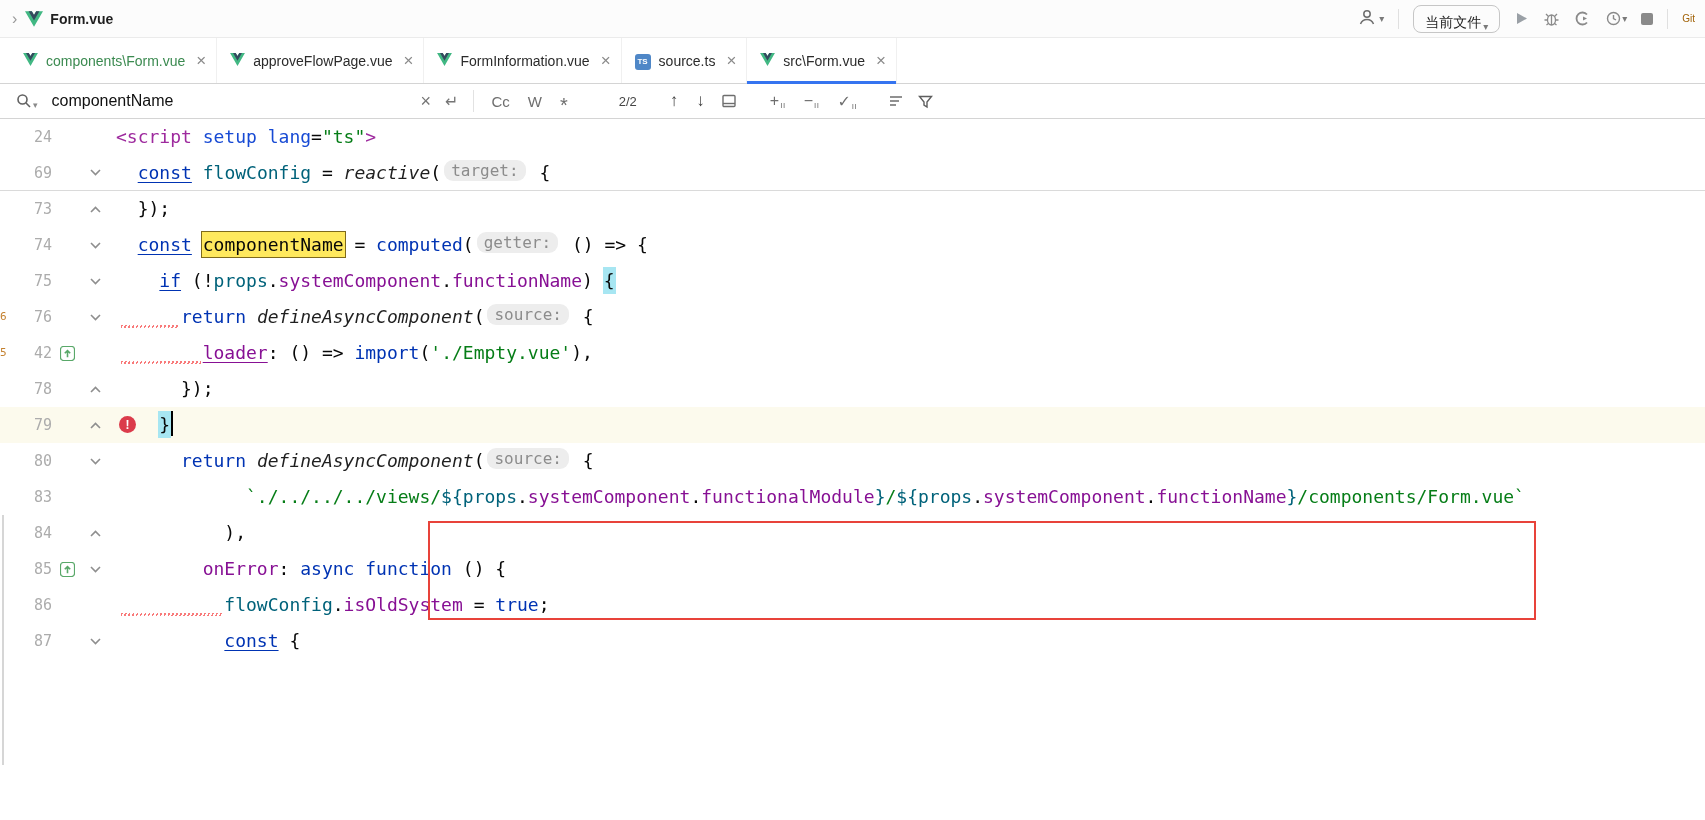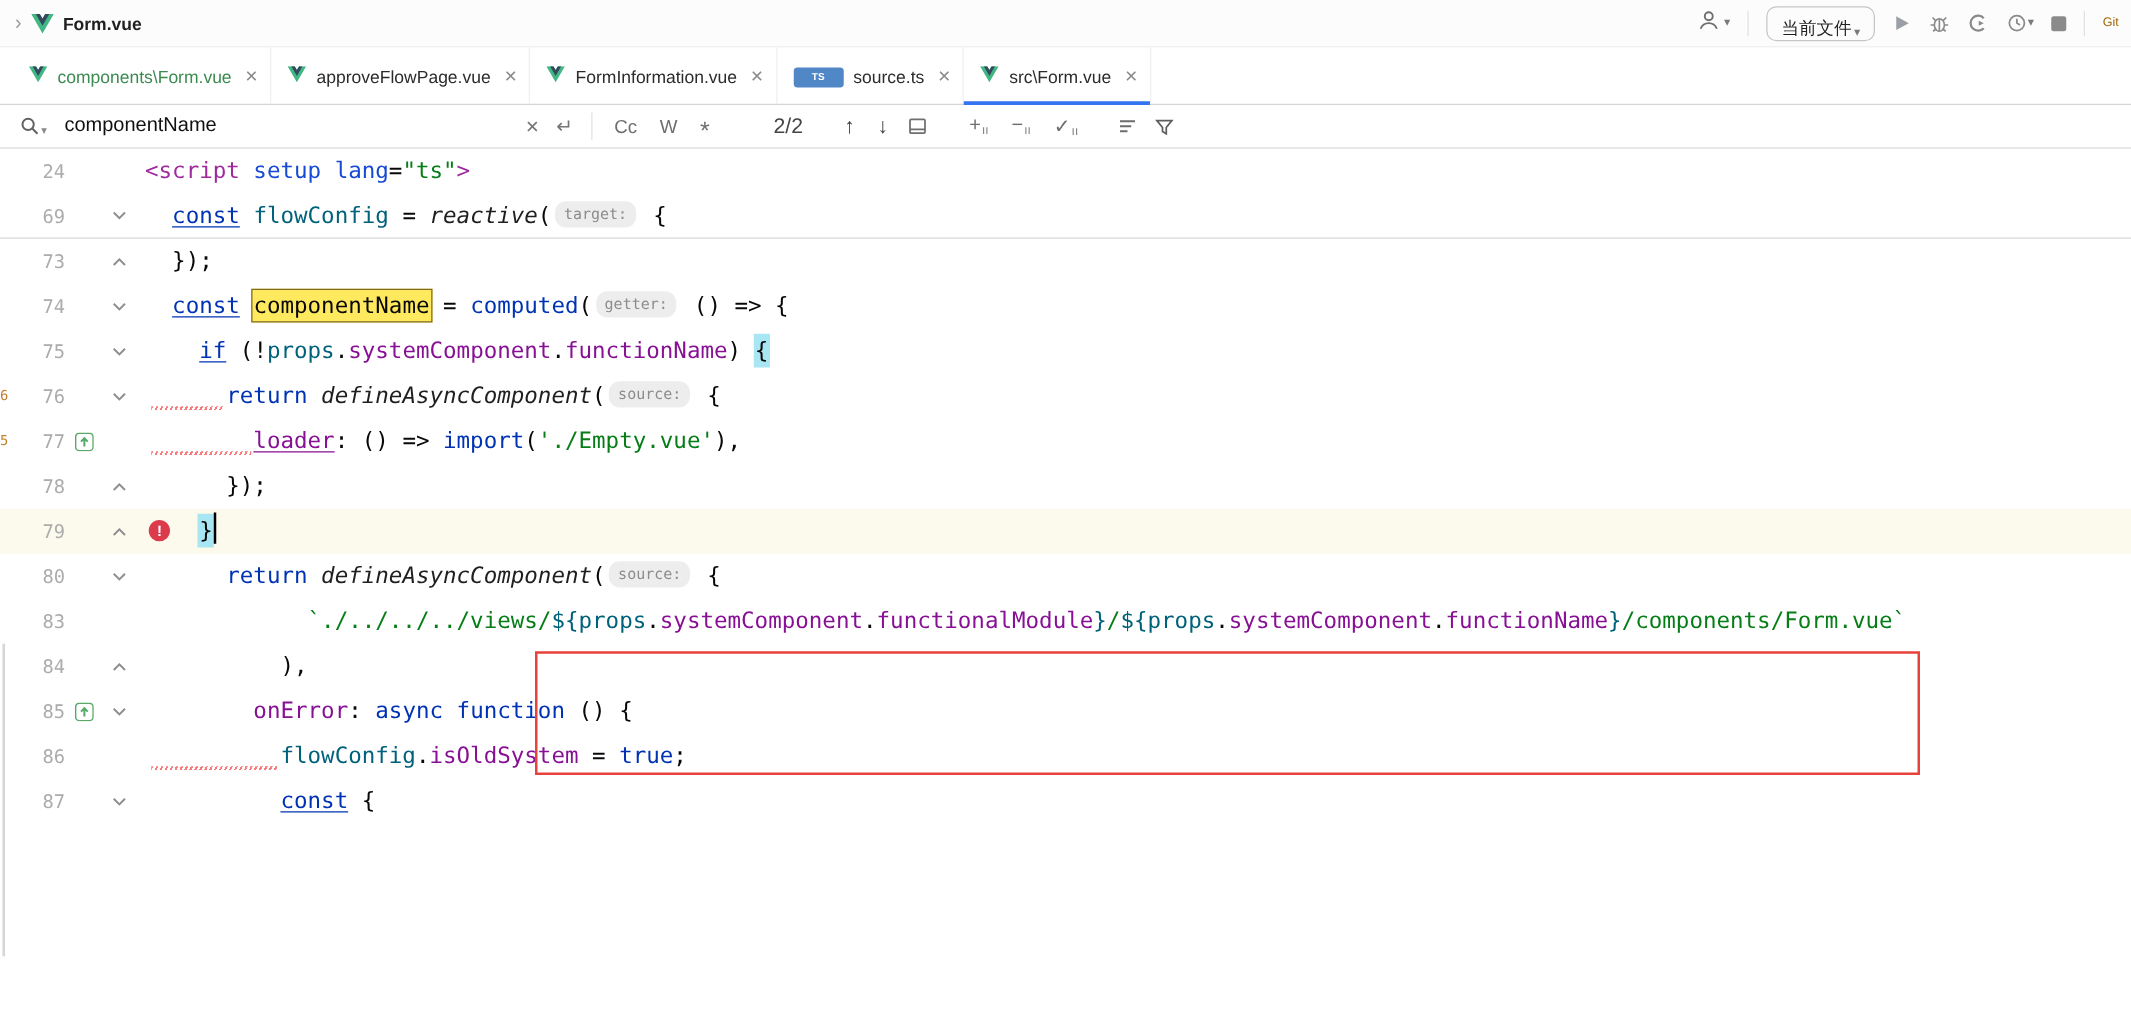--- a/index.html
+++ b/index.html
@@ -24,35 +24,35 @@
 
   
   .tabsbar{height:46px;display:flex;align-items:stretch;background:#fff;box-sizing:border-box;
            border-bottom:1px solid var(--border,#d4d4d4);padding-left:10px}
   .tab{display:flex;align-items:center;gap:8px;padding:0 10px 0 13px;font-size:14px;color:#2b2b2b;
        border-right:1px solid #f0f0f0;position:relative;cursor:pointer}
   .tab .tlabel.green{color:var(--tab_green,#3b8a50)}
   .tab.active::after{content:"";position:absolute;left:0;right:0;bottom:-1px;height:3px;
        background:var(--accent,#3574f0)}
   .tclose{color:#8a8a8a;font-size:17px;margin-left:3px;line-height:1}
-  .tsic{width:40px;height:16px;background:#4f87c7;border-radius:3px;color:#fff;font-size:8px;
+  .tsic{width:16px;height:16px;background:#4f87c7;border-radius:3px;color:#fff;font-size:8px;
         font-weight:700;display:inline-flex;align-items:center;justify-content:center}
 
   
   .searchbar{height:35px;display:flex;align-items:center;background:#fff;box-sizing:border-box;
              border-bottom:1px solid var(--border,#d4d4d4);padding:0 10px;font-size:15px}
   .sicon{display:flex;margin-left:6px}
   .sdd{font-size:9px;color:#8a8a8a;margin:7px 0 0 1px}
   .squery{font-size:16px;color:#101010;margin-left:14px;width:362px;white-space:pre}
   .sic{color:#757575;display:inline-flex;align-items:center;font-size:16px;margin:0 7px;cursor:pointer}
   .sclear{font-size:18px}
   .vdiv{width:1px;height:22px;background:#e2e2e2;margin:0 8px}
   .stoggle{color:#6e6e6e;font-size:15px;margin:0 9px;cursor:pointer}
   .sreg{font-size:20px;transform:translateY(4px)}
-  .scount{color:#454545;font-size:17px;margin:0 24px 0 42px}
+  .scount{color:#454545;font-size:13px;margin:0 24px 0 42px}
   .snav{color:#3f3f3f;font-size:17px;margin:0 9px;cursor:pointer}
   .mk{color:#6e6e6e;font-size:16px;margin:0 9px;display:inline-flex;align-items:baseline;cursor:pointer}
   .mk i{font-style:normal;font-size:8px;letter-spacing:.5px;margin-left:1px;transform:translateY(2px)}
 
   
   .editor{position:relative;background:#fff;color:var(--text,#080808);
           font-family:"DejaVu Sans Mono","Liberation Mono",monospace;font-size:18px}
   .row{display:flex;height:36px;line-height:36px;white-space:pre;width:max-content;min-width:100%;
        box-sizing:border-box;position:relative}
   .row.cur{background:var(--current_line,#fcfaed)}
@@ -74,21 +74,21 @@
   .tok-p{color:var(--prop,#871094)}
   .tok-pk{color:var(--prop,#871094)}
   .tok-pku{color:var(--prop,#871094);text-decoration:underline;text-underline-offset:3px}
   .tok-s{color:var(--str,#067d17)}
   .tok-fn{color:#1f1f1f;font-style:italic}
   .tok-c{color:var(--call,#0033b3)}
   .tok-tag{color:var(--tag,#9e2a9e)}
   .tok-at{color:var(--attr,#174ad4)}
   .tok-in{color:var(--interp,#00627a)}
   .tok-h{display:inline-block;background:var(--hint_bg,#ededed);color:var(--hint_fg,#8c8c8c);
-         border-radius:9px;padding:0 7px;font-size:12px;line-height:21px;margin:0 3px;vertical-align:3px}
+         border-radius:9px;padding:0 7px;font-size:16px;line-height:21px;margin:0 3px;vertical-align:3px}
   .tok-m{background:var(--match_bg,#ffe95e);outline:1.6px solid var(--match_border,#7e6a1c);
          outline-offset:-1px;padding:3px 2px;margin:0 -2px}
   .tok-bh{background:var(--brace_bg,#a7e6f2);padding:3px 1px;margin:0 -1px}
   .tok-cr{display:inline-block;width:2px;height:25px;background:#000;vertical-align:-5px;margin-left:1px}
   .err{position:absolute;left:119px;top:9px;width:17px;height:17px;border-radius:50%;
        background:var(--error,#db3b4b);color:#fff;font-size:12px;font-weight:700;display:flex;
        align-items:center;justify-content:center;font-family:"Liberation Sans",sans-serif;line-height:1}
 
   #redbox{position:absolute;border:2px solid var(--red_box,#e8433a);pointer-events:none;z-index:6}
   .leftline{position:absolute;left:2px;top:515px;width:2px;height:250px;background:#d6d6d6}
@@ -248,21 +248,21 @@
           </svg></span></div><span class="code"><span class="indt" style="width: 2ch;"></span><span class="tok-t">});</span></span></div>
     <div class="row"><div class="gut"><span class="lft"></span><span class="num">74</span><span class="icn"></span><span class="fld"><svg width="13" height="9" viewBox="0 0 13 9">
             <polyline points="2,2 6.5,6.5 11,2" fill="none" stroke="#8E8E8E" stroke-width="1.6"></polyline>
           </svg></span></div><span class="code"><span class="indt" style="width: 2ch;"></span><span class="tok-kwu">const</span><span class="tok-t"> </span><span class="tok-m">componentName</span><span class="tok-t"> = </span><span class="tok-c">computed</span><span class="tok-t">(</span><span class="tok-h">getter:</span><span class="tok-t"> () =&gt; {</span></span></div>
     <div class="row"><div class="gut"><span class="lft"></span><span class="num">75</span><span class="icn"></span><span class="fld"><svg width="13" height="9" viewBox="0 0 13 9">
             <polyline points="2,2 6.5,6.5 11,2" fill="none" stroke="#8E8E8E" stroke-width="1.6"></polyline>
           </svg></span></div><span class="code"><span class="indt" style="width: 4ch;"></span><span class="tok-kwu">if</span><span class="tok-t"> (!</span><span class="tok-v">props</span><span class="tok-t">.</span><span class="tok-p">systemComponent</span><span class="tok-t">.</span><span class="tok-p">functionName</span><span class="tok-t">) </span><span class="tok-bh">{</span></span></div>
     <div class="row"><div class="gut"><span class="lft">6</span><span class="num">76</span><span class="icn"></span><span class="fld"><svg width="13" height="9" viewBox="0 0 13 9">
             <polyline points="2,2 6.5,6.5 11,2" fill="none" stroke="#8E8E8E" stroke-width="1.6"></polyline>
           </svg></span></div><span class="code"><span class="indt" style="width: 6ch;"><span class="sqg"></span></span><span class="tok-kw">return</span><span class="tok-t"> </span><span class="tok-fn">defineAsyncComponent</span><span class="tok-t">(</span><span class="tok-h">source:</span><span class="tok-t"> {</span></span></div>
-    <div class="row"><div class="gut"><span class="lft">5</span><span class="num">77</span><span class="icn"><svg width="15" height="15" viewBox="0 0 15 15">
+    <div class="row"><div class="gut"><span class="lft">5</span><span class="num">42</span><span class="icn"><svg width="15" height="15" viewBox="0 0 15 15">
             <rect x="0.5" y="0.5" width="14" height="14" rx="3" fill="#fff" stroke="#59A869" stroke-width="1.2"></rect>
             <path d="M7.5 11.2V4.6M4.8 7.3 7.5 4.6l2.7 2.7" stroke="#59A869" stroke-width="1.6" fill="none"></path>
           </svg></span><span class="fld"></span></div><span class="code"><span class="indt" style="width: 8ch;"><span class="sqg"></span></span><span class="tok-pku">loader</span><span class="tok-t">: () =&gt; </span><span class="tok-kw">import</span><span class="tok-t">(</span><span class="tok-s">'./Empty.vue'</span><span class="tok-t">),</span></span></div>
     <div class="row"><div class="gut"><span class="lft"></span><span class="num">78</span><span class="icn"></span><span class="fld"><svg width="13" height="9" viewBox="0 0 13 9">
             <polyline points="2,7 6.5,2.5 11,7" fill="none" stroke="#8E8E8E" stroke-width="1.6"></polyline>
           </svg></span></div><span class="code"><span class="indt" style="width: 6ch;"></span><span class="tok-t">});</span></span></div>
     <div class="row cur"><div class="gut"><span class="lft"></span><span class="num">79</span><span class="icn"></span><span class="fld"><svg width="13" height="9" viewBox="0 0 13 9">
             <polyline points="2,7 6.5,2.5 11,7" fill="none" stroke="#8E8E8E" stroke-width="1.6"></polyline>
           </svg></span></div><span class="code"><span class="indt" style="width: 4ch;"></span><span class="tok-bh">}</span><span class="tok-cr"></span></span><span class="err">!</span></div>
     <div class="row"><div class="gut"><span class="lft"></span><span class="num">80</span><span class="icn"></span><span class="fld"><svg width="13" height="9" viewBox="0 0 13 9">

